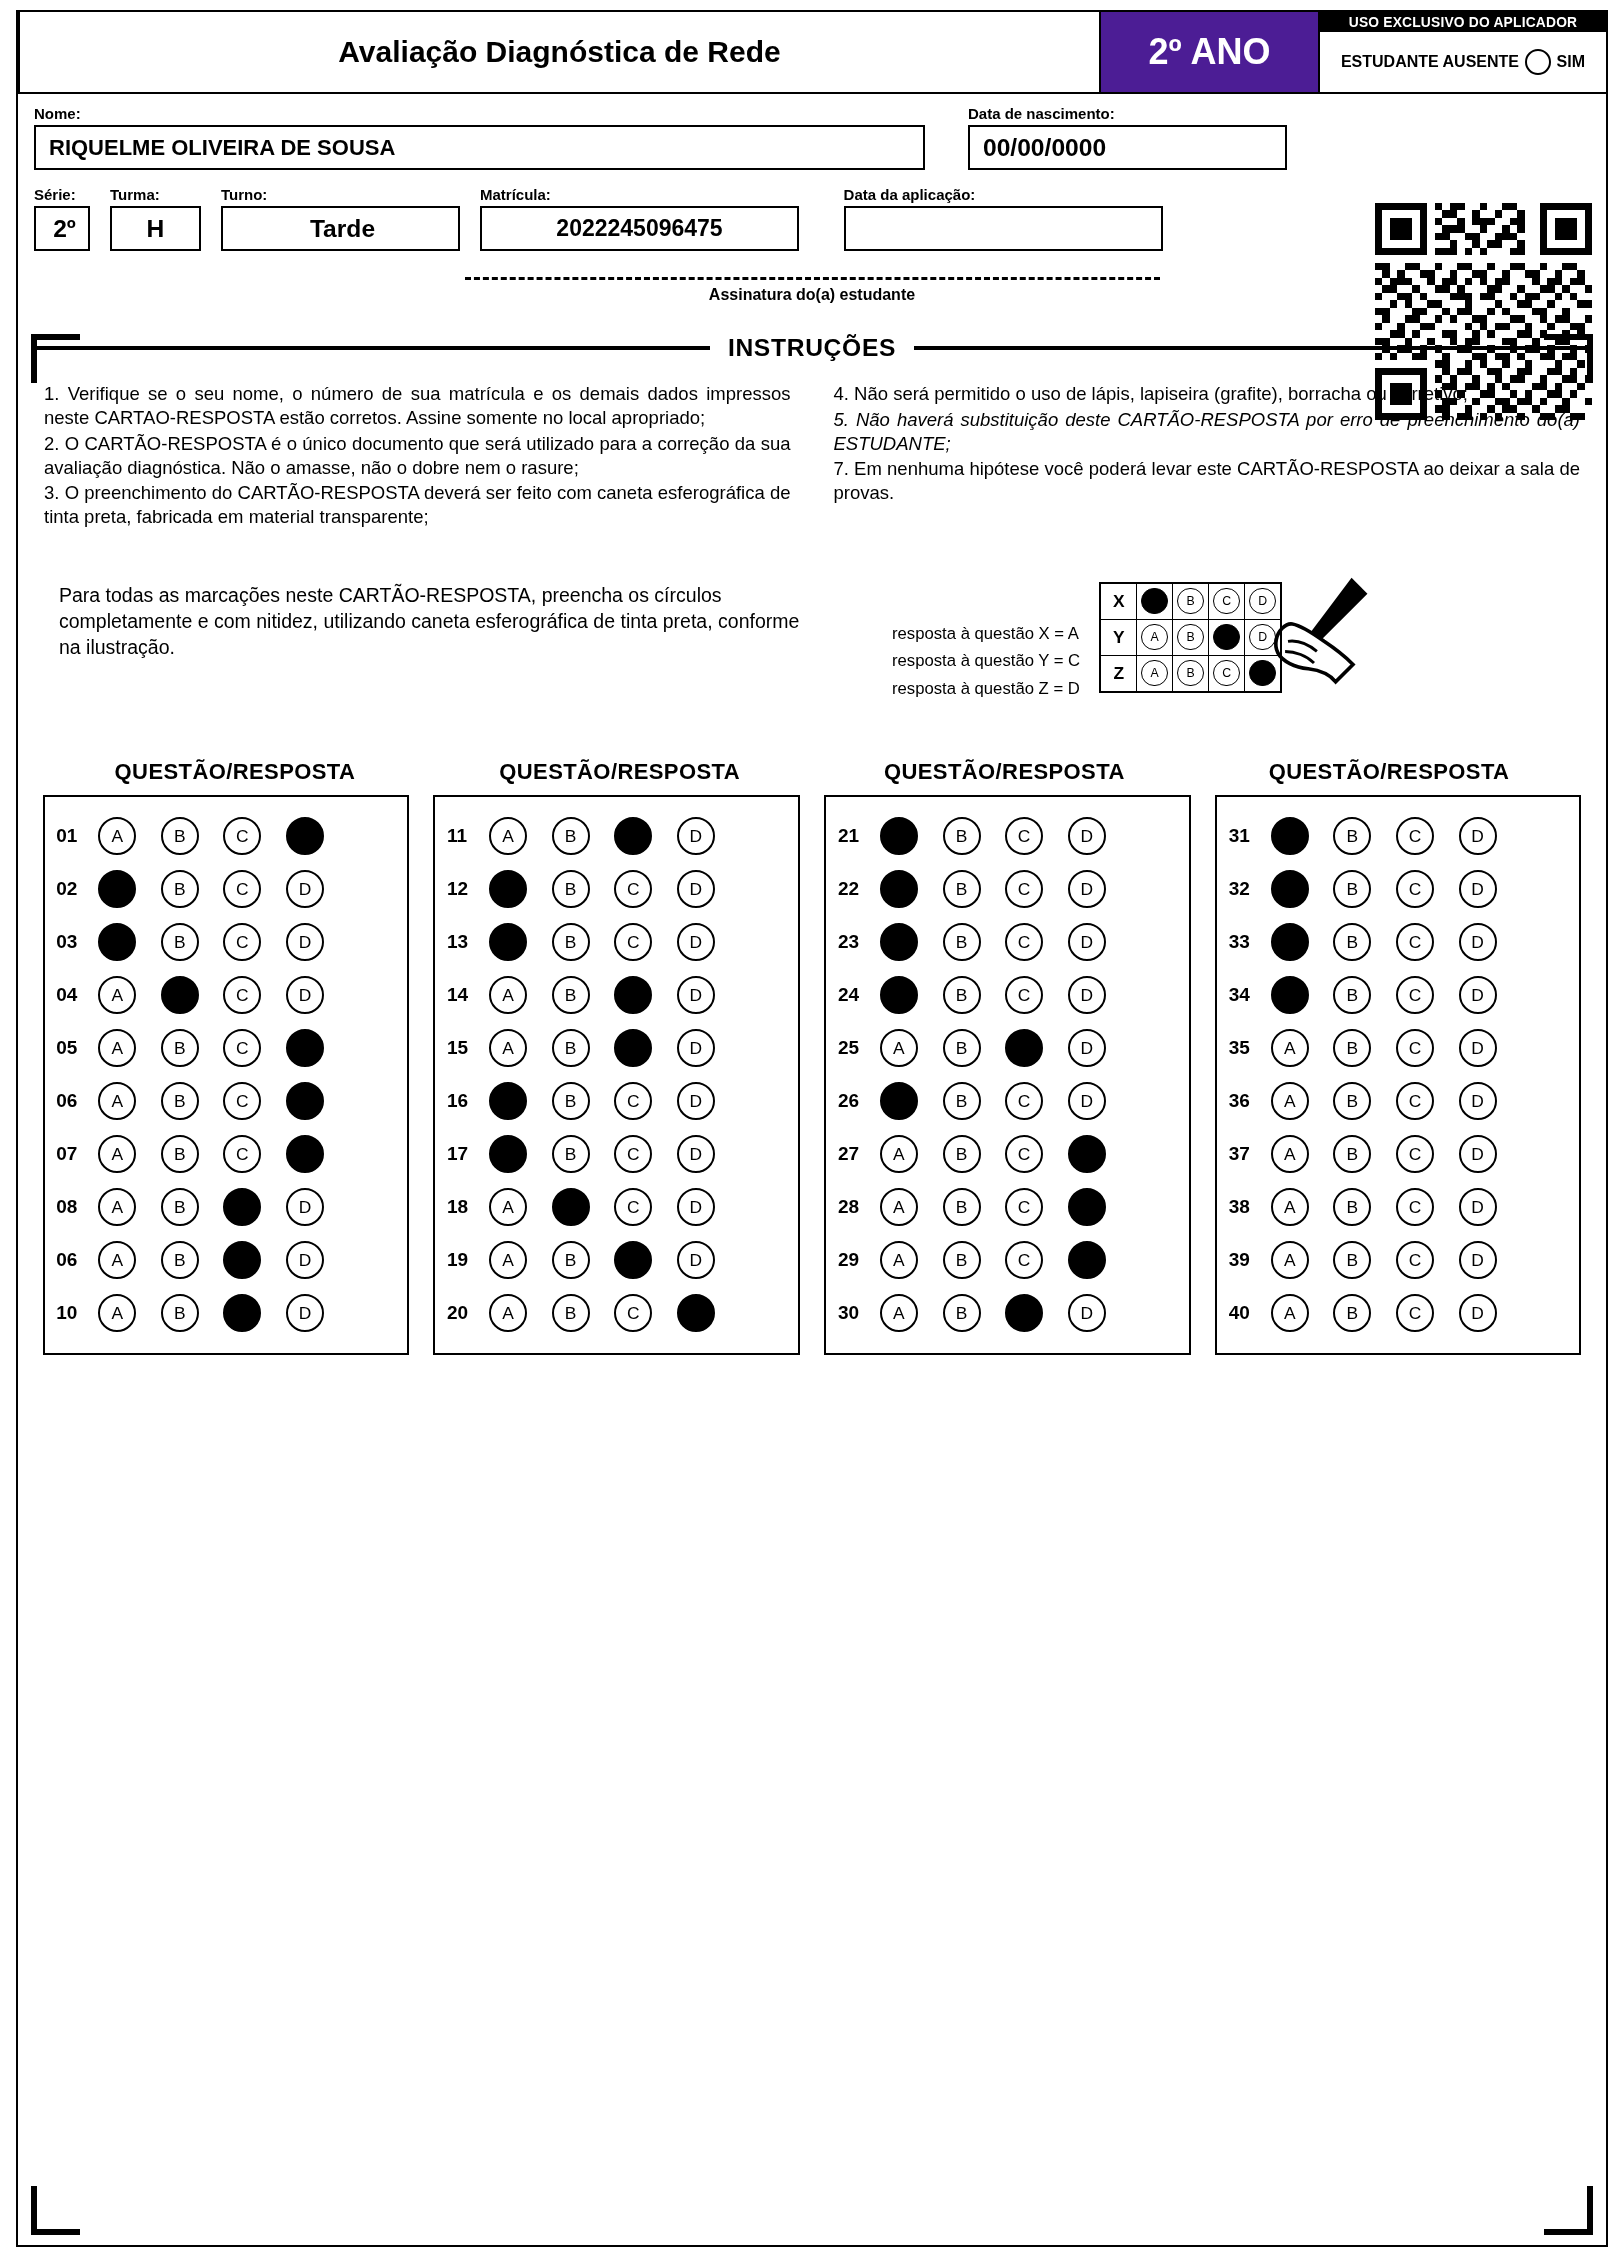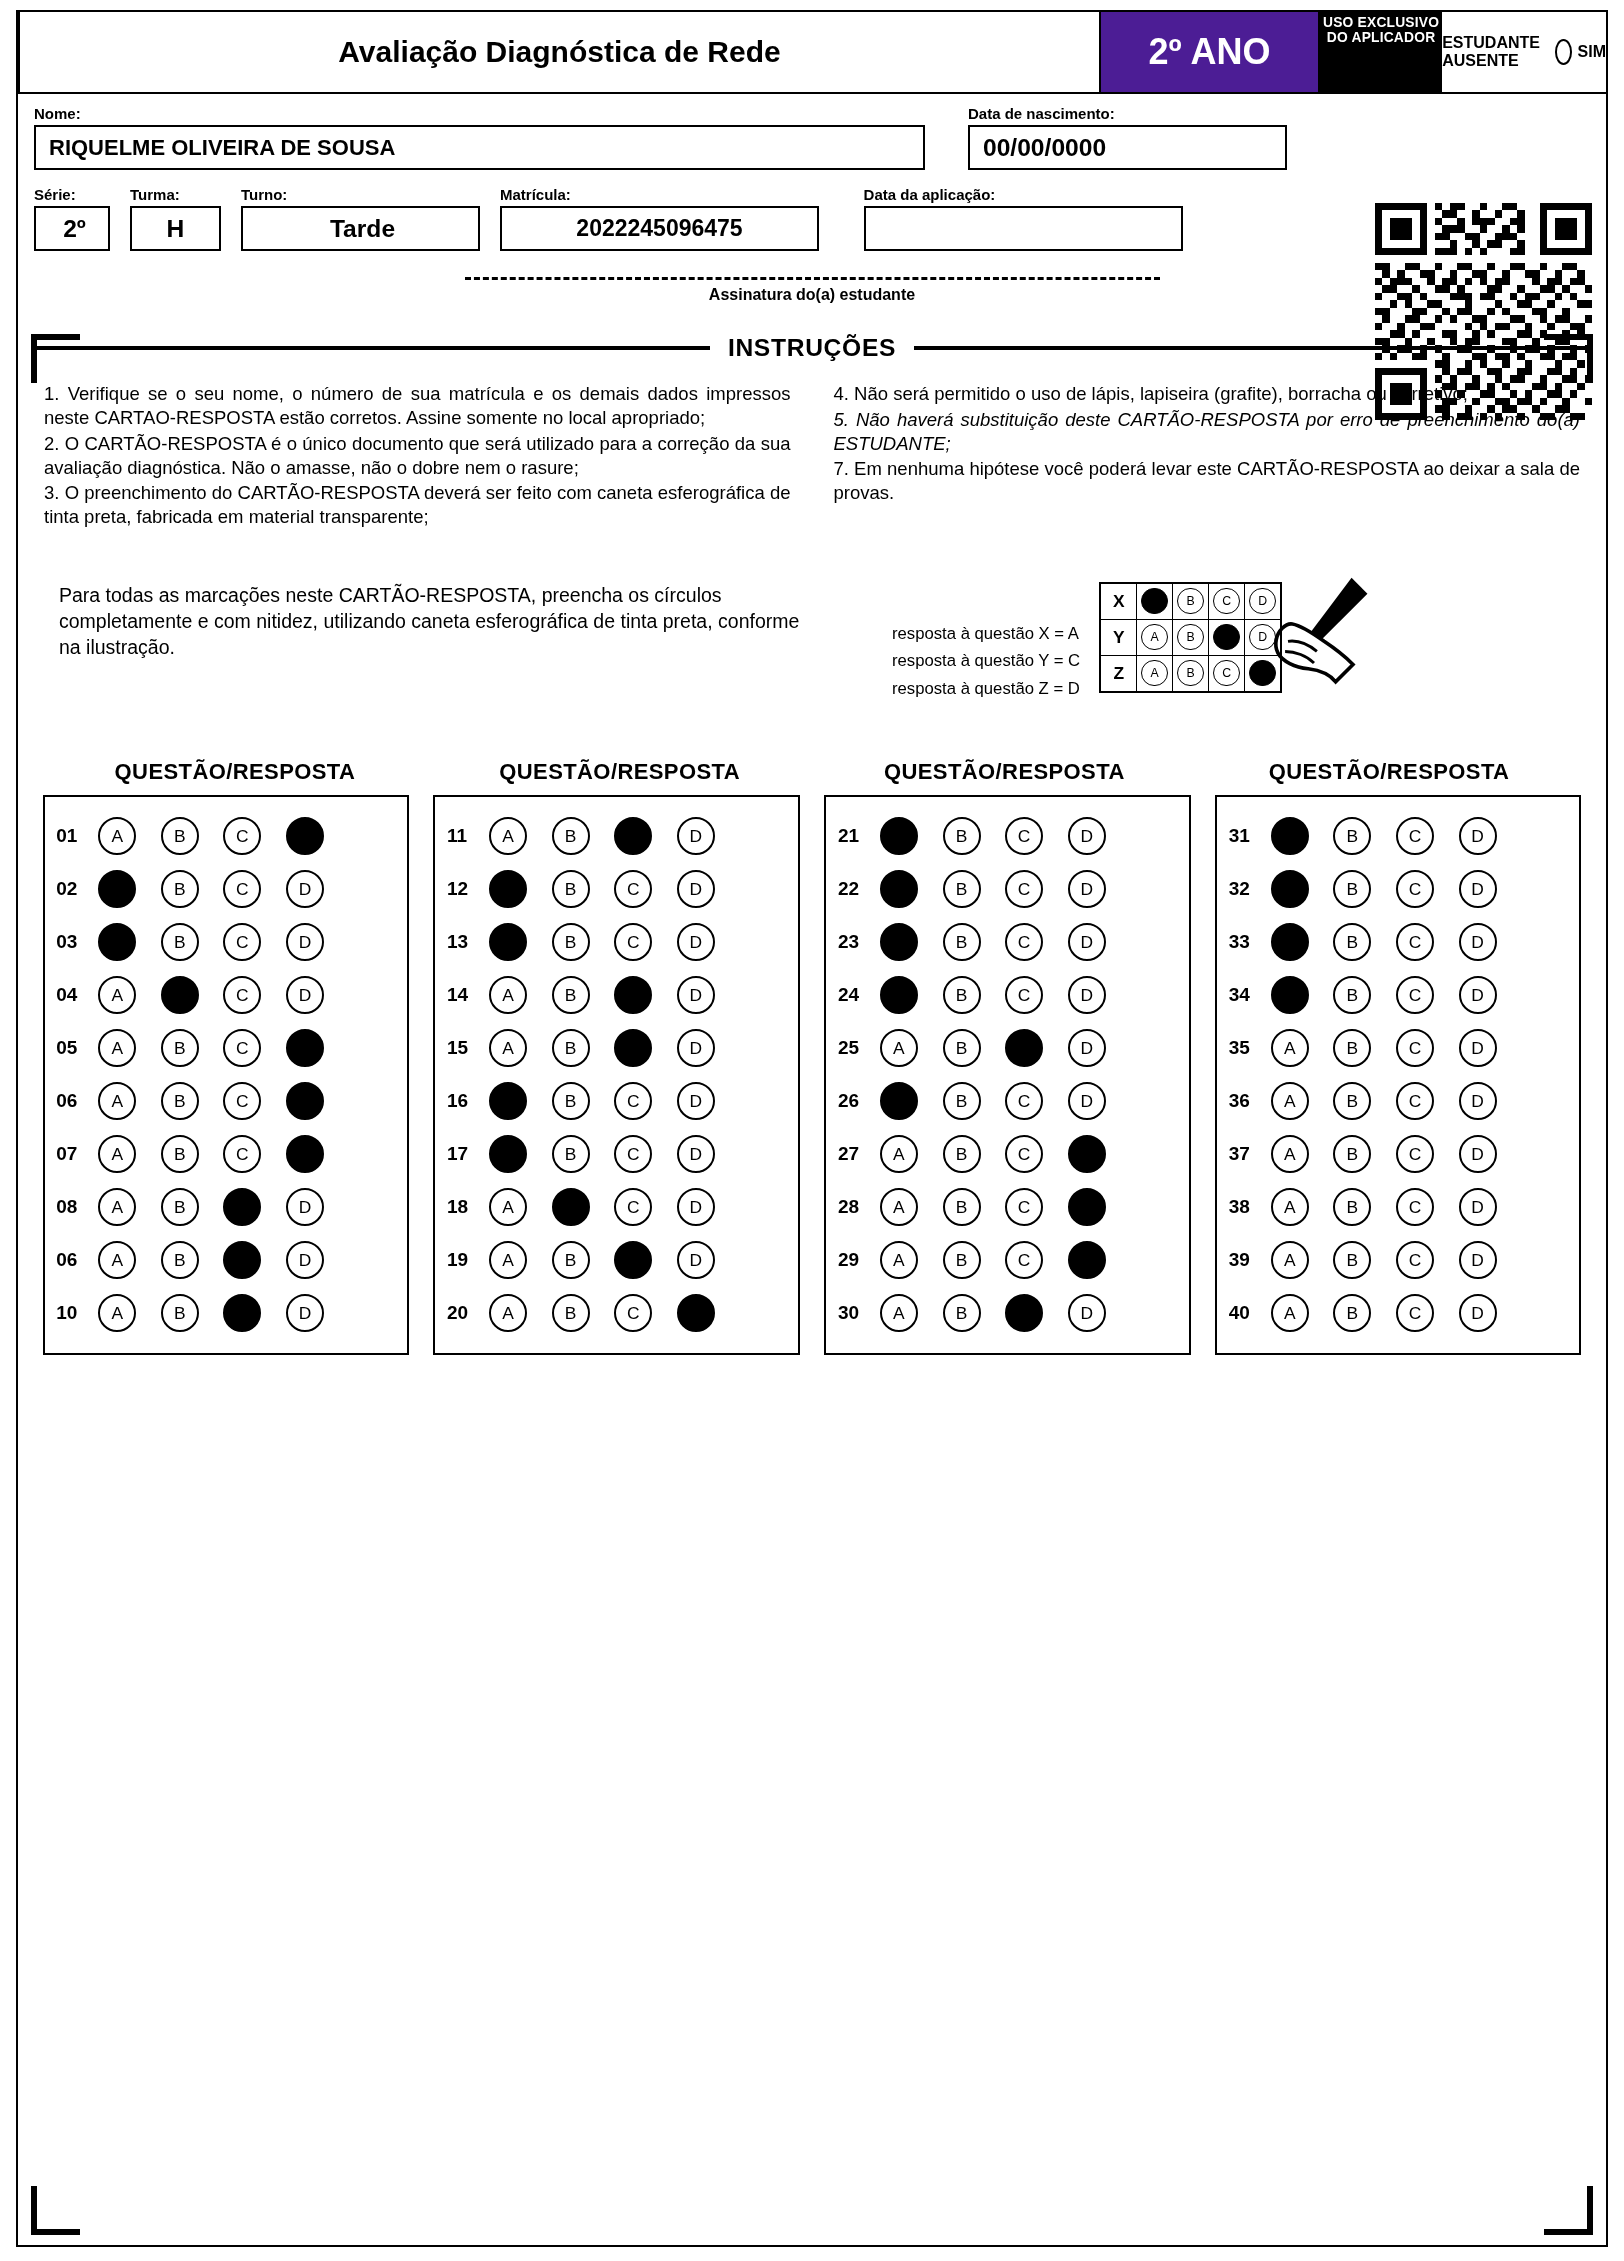--- a/index.html
+++ b/index.html
@@ -5,21 +5,21 @@
   html,body{margin:0;padding:0;background:#fff;}
   body{font-family:"Liberation Sans",sans-serif;color:#000;}
   .page{width:1624px;height:2261px;position:relative;background:#fff;box-sizing:border-box;padding:0;}
   .sheet{position:absolute;left:16px;top:10px;width:1592px;height:2237px;border:2.9px solid #000;box-sizing:border-box;}
 
   
   .hdr{display:flex;height:80px;border-bottom:2.9px solid #000;}
   .hdr-title{background:#000;color:#fff;font-weight:bold;font-size:33px;display:flex;align-items:center;justify-content:center;width:391px;letter-spacing:0.7px;}
   .hdr-mid{flex:1;display:flex;align-items:center;justify-content:center;font-weight:bold;font-size:30px;border-left:2.9px solid #000;border-right:2.9px solid #000;}
   .hdr-year{background:#4c1d95;color:#fff;font-weight:bold;font-size:36px;display:flex;align-items:center;justify-content:center;width:217px;}
-  .hdr-right{width:286px;border-left:2.9px solid #000;display:flex;flex-direction:row;}
+  .hdr-right{width:286px;border-left:2.9px solid #000;display:flex;flex-direction:column;}
   .hdr-right-top{background:#000;color:#fff;font-size:13.8px;text-align:center;padding:2.9px 0 2.2px;font-weight:bold;letter-spacing:0.2px;}
   .hdr-right-bot{flex:1;display:flex;align-items:center;justify-content:center;gap:5.8px;font-size:16px;font-weight:bold;}
   .circ{width:22px;height:22px;border:2.2px solid #000;border-radius:50%;display:inline-block;}
 
   
   .ident{position:relative;padding:7.2px 16px 0 16px;}
   .row{display:flex;}
   .lbl{font-size:15px;font-weight:bold;margin:4.3px 0 2.9px;}
   .box{border:2.2px solid #000;height:45px;display:flex;align-items:center;padding-left:13px;font-size:22px;font-weight:bold;box-sizing:border-box;}
   .col-left{width:891px;}
@@ -108,21 +108,21 @@
         <div class="col-right">
           <div class="lbl">Data de nascimento:</div>
           <div class="box" style="width:319px;font-size:24.6px">00/00/0000</div>
         </div>
       </div>
 
       <div class="row" style="align-items:flex-end">
         <div class="smallrow">
           <div class="fld">
             <div class="lbl">Série:</div>
-            <div class="box" style="width:76px;justify-content:center;padding-left:5px;font-size:24.6px">2º</div>
+            <div class="box" style="width:56px;justify-content:center;padding-left:5px;font-size:24.6px">2º</div>
           </div>
           <div class="fld">
             <div class="lbl">Turma:</div>
             <div class="box" style="width:91px;justify-content:center;padding-left:0;font-size:24.6px">H</div>
           </div>
           <div class="fld">
             <div class="lbl">Turno:</div>
             <div class="box" style="width:239px;justify-content:center;padding-left:4px;font-size:24.6px">Tarde</div>
           </div>
           <div class="fld">

